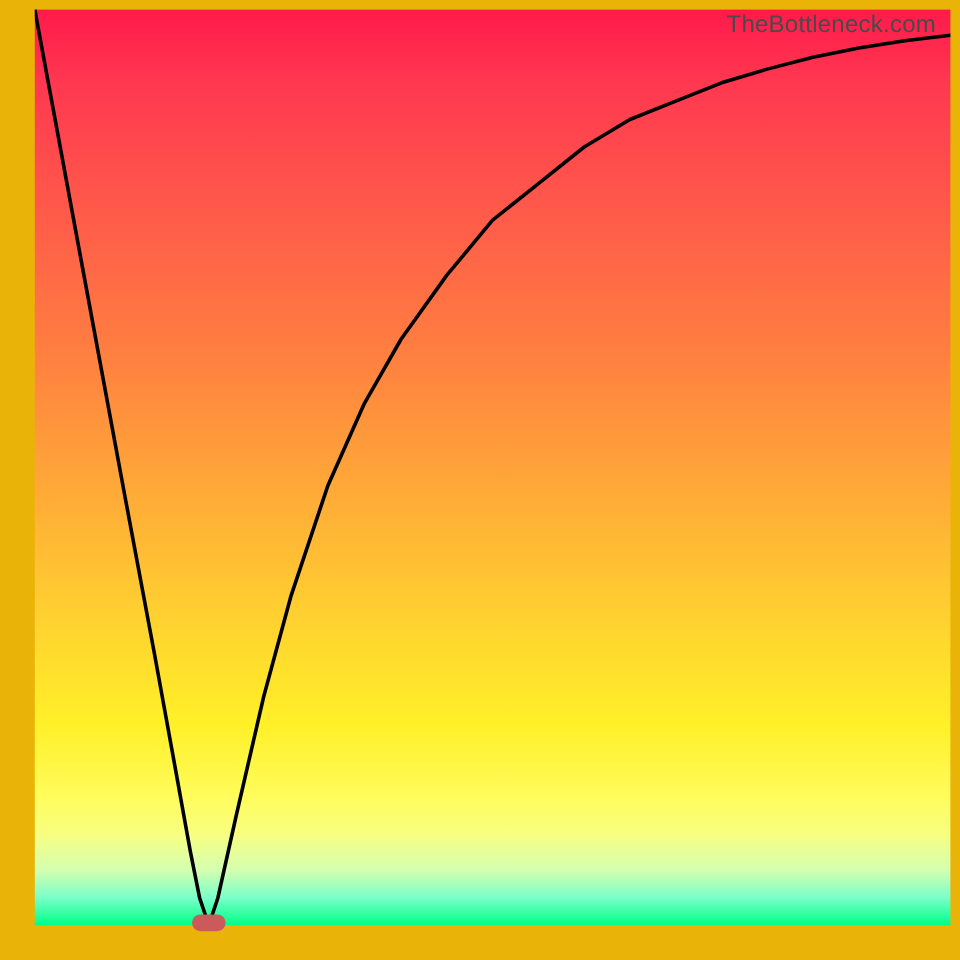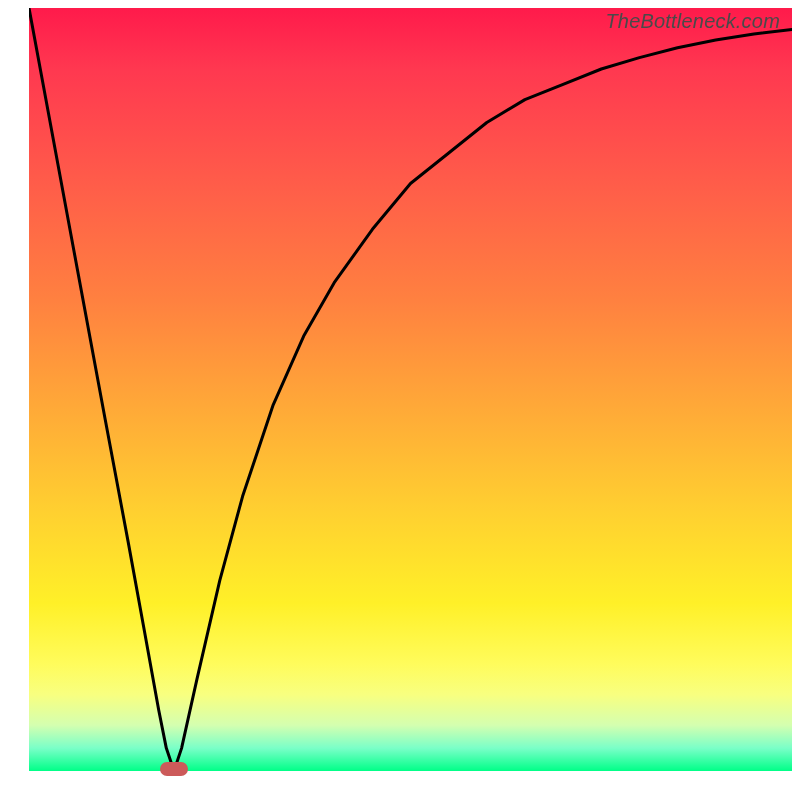--- a/index.html
+++ b/index.html
@@ -8,22 +8,21 @@
     width: 800px;
     height: 800px;
     overflow: hidden;
     background: #000;
     font-family: Arial, Helvetica, sans-serif;
   }
   .chart-container {
     position: relative;
     width: 800px;
     height: 800px;
-    background: #ffffff;
-    font-style: italic;
+    background: #eab308;
   }
   .plot-area {
     position: absolute;
     left: 29px;
     top: 8px;
     width: 763px;
     height: 763px;
     
     background: linear-gradient(
       to bottom,

